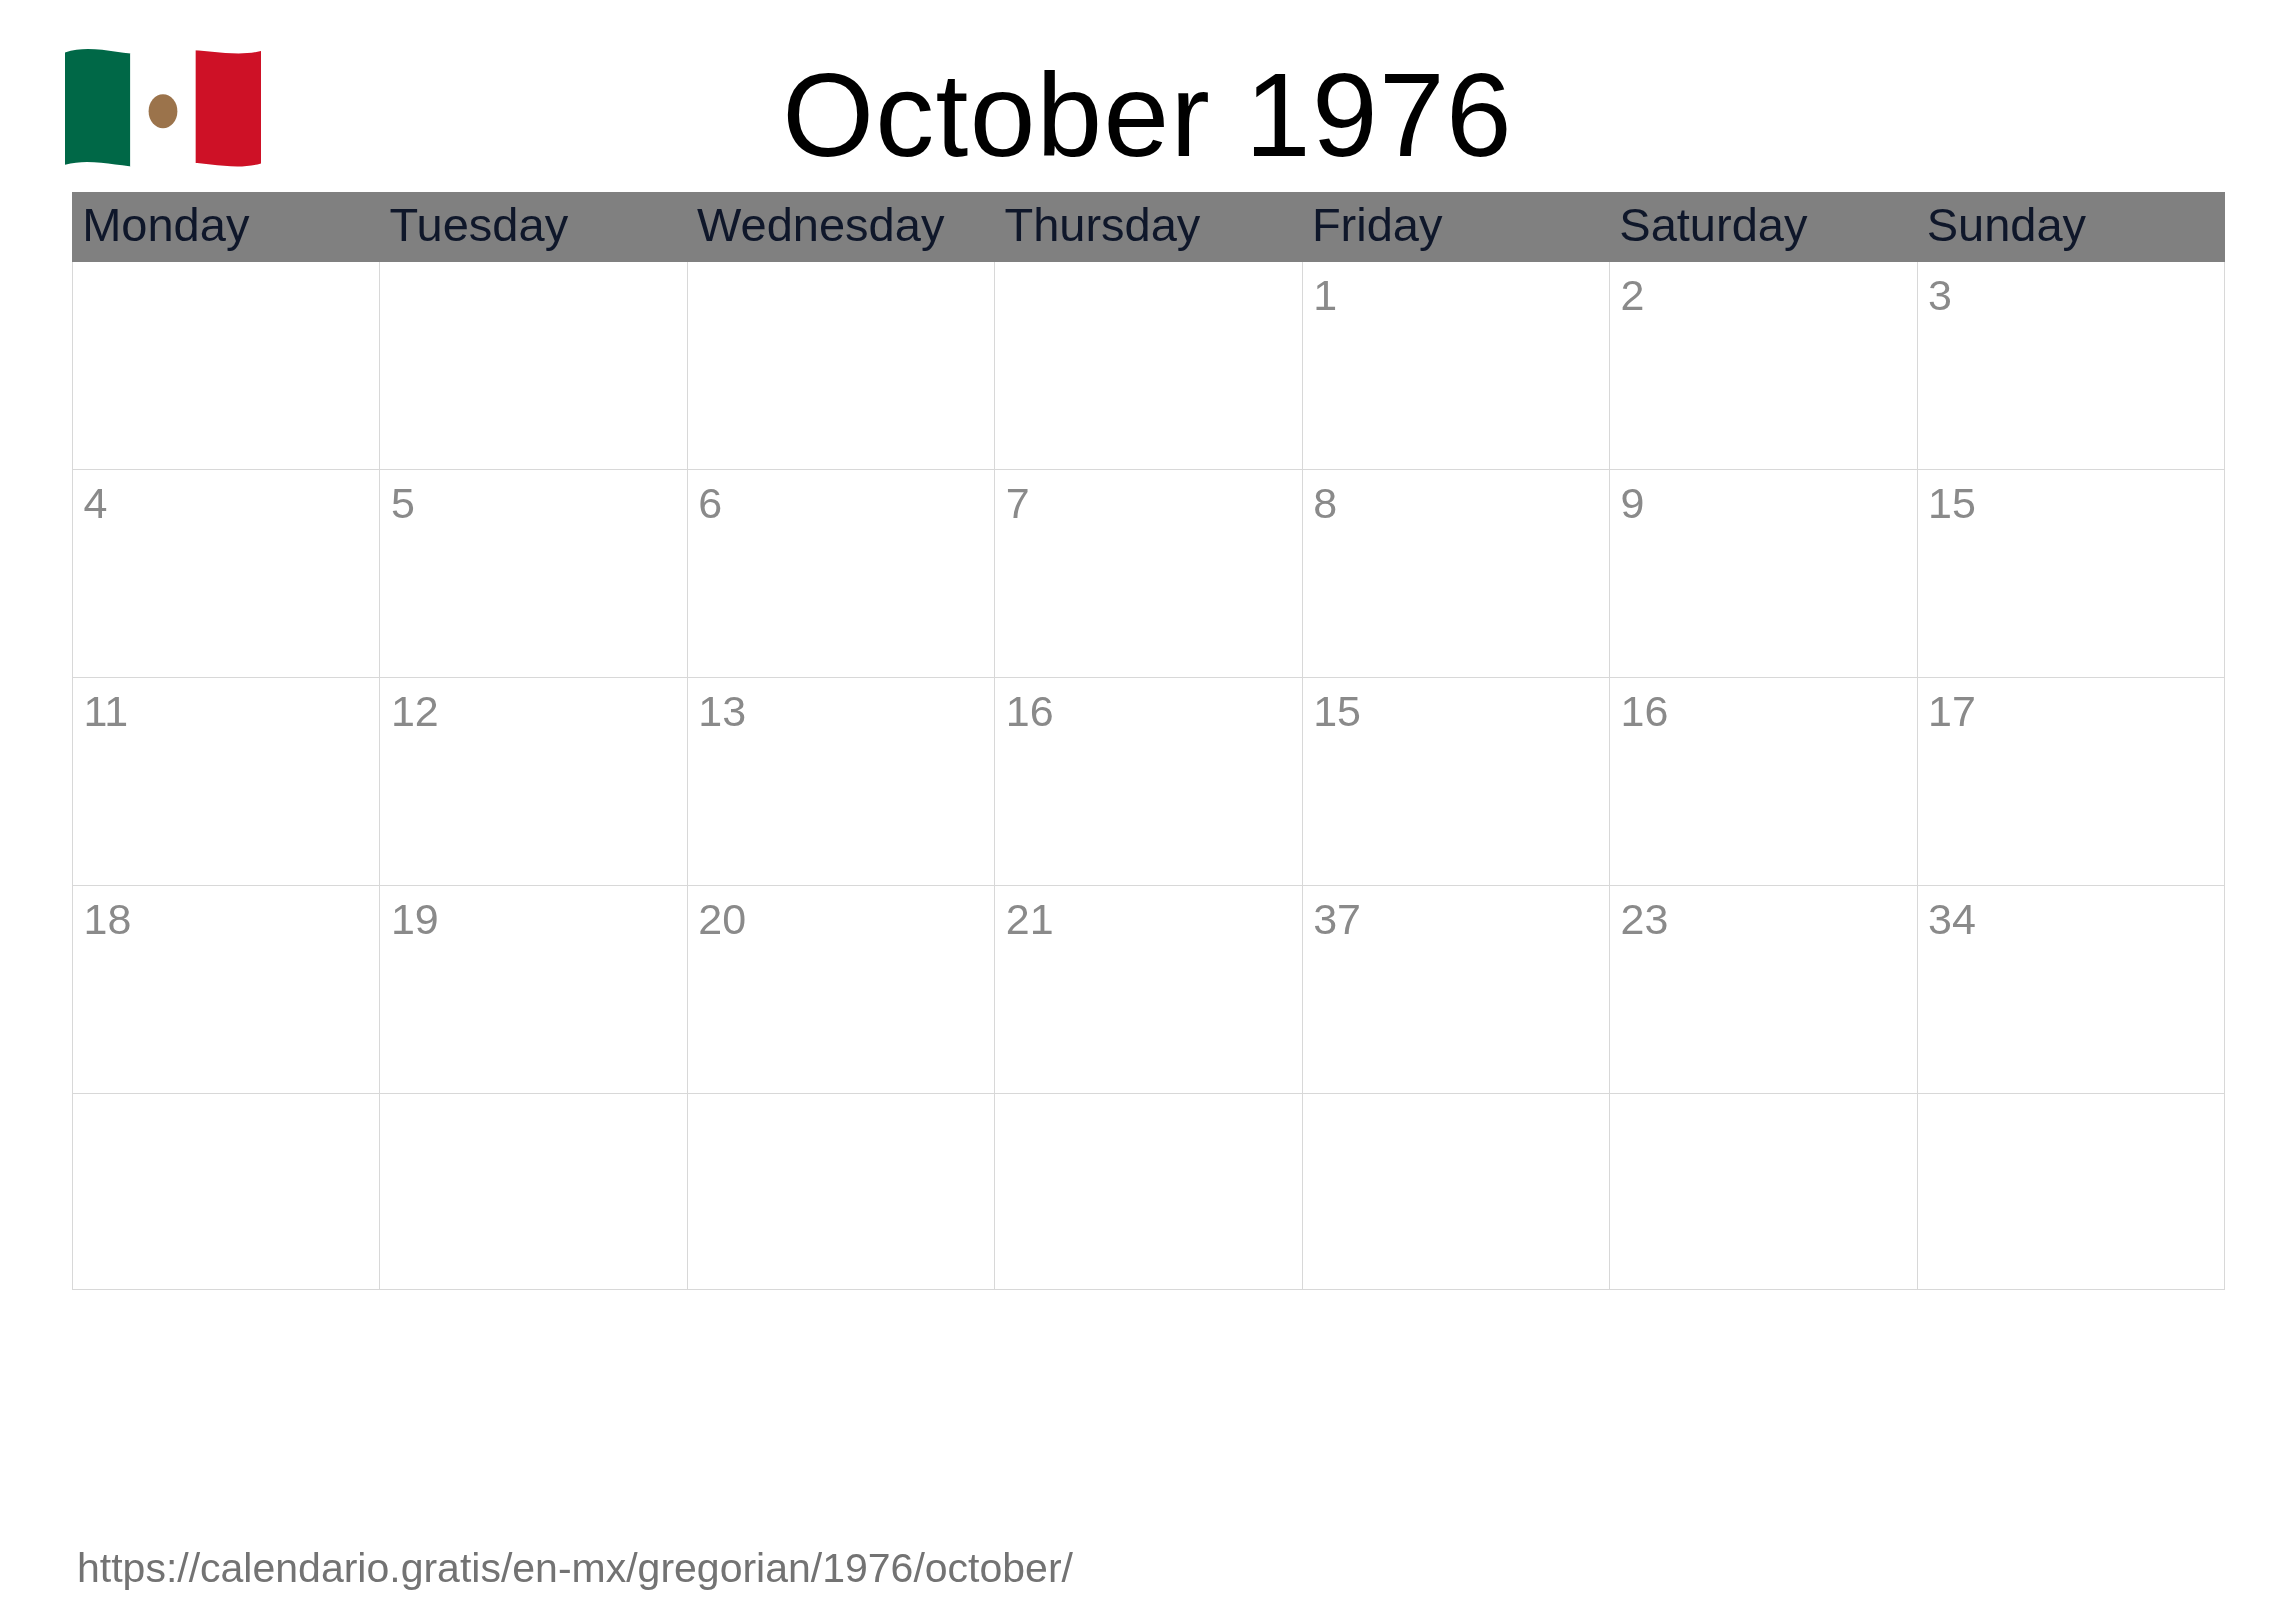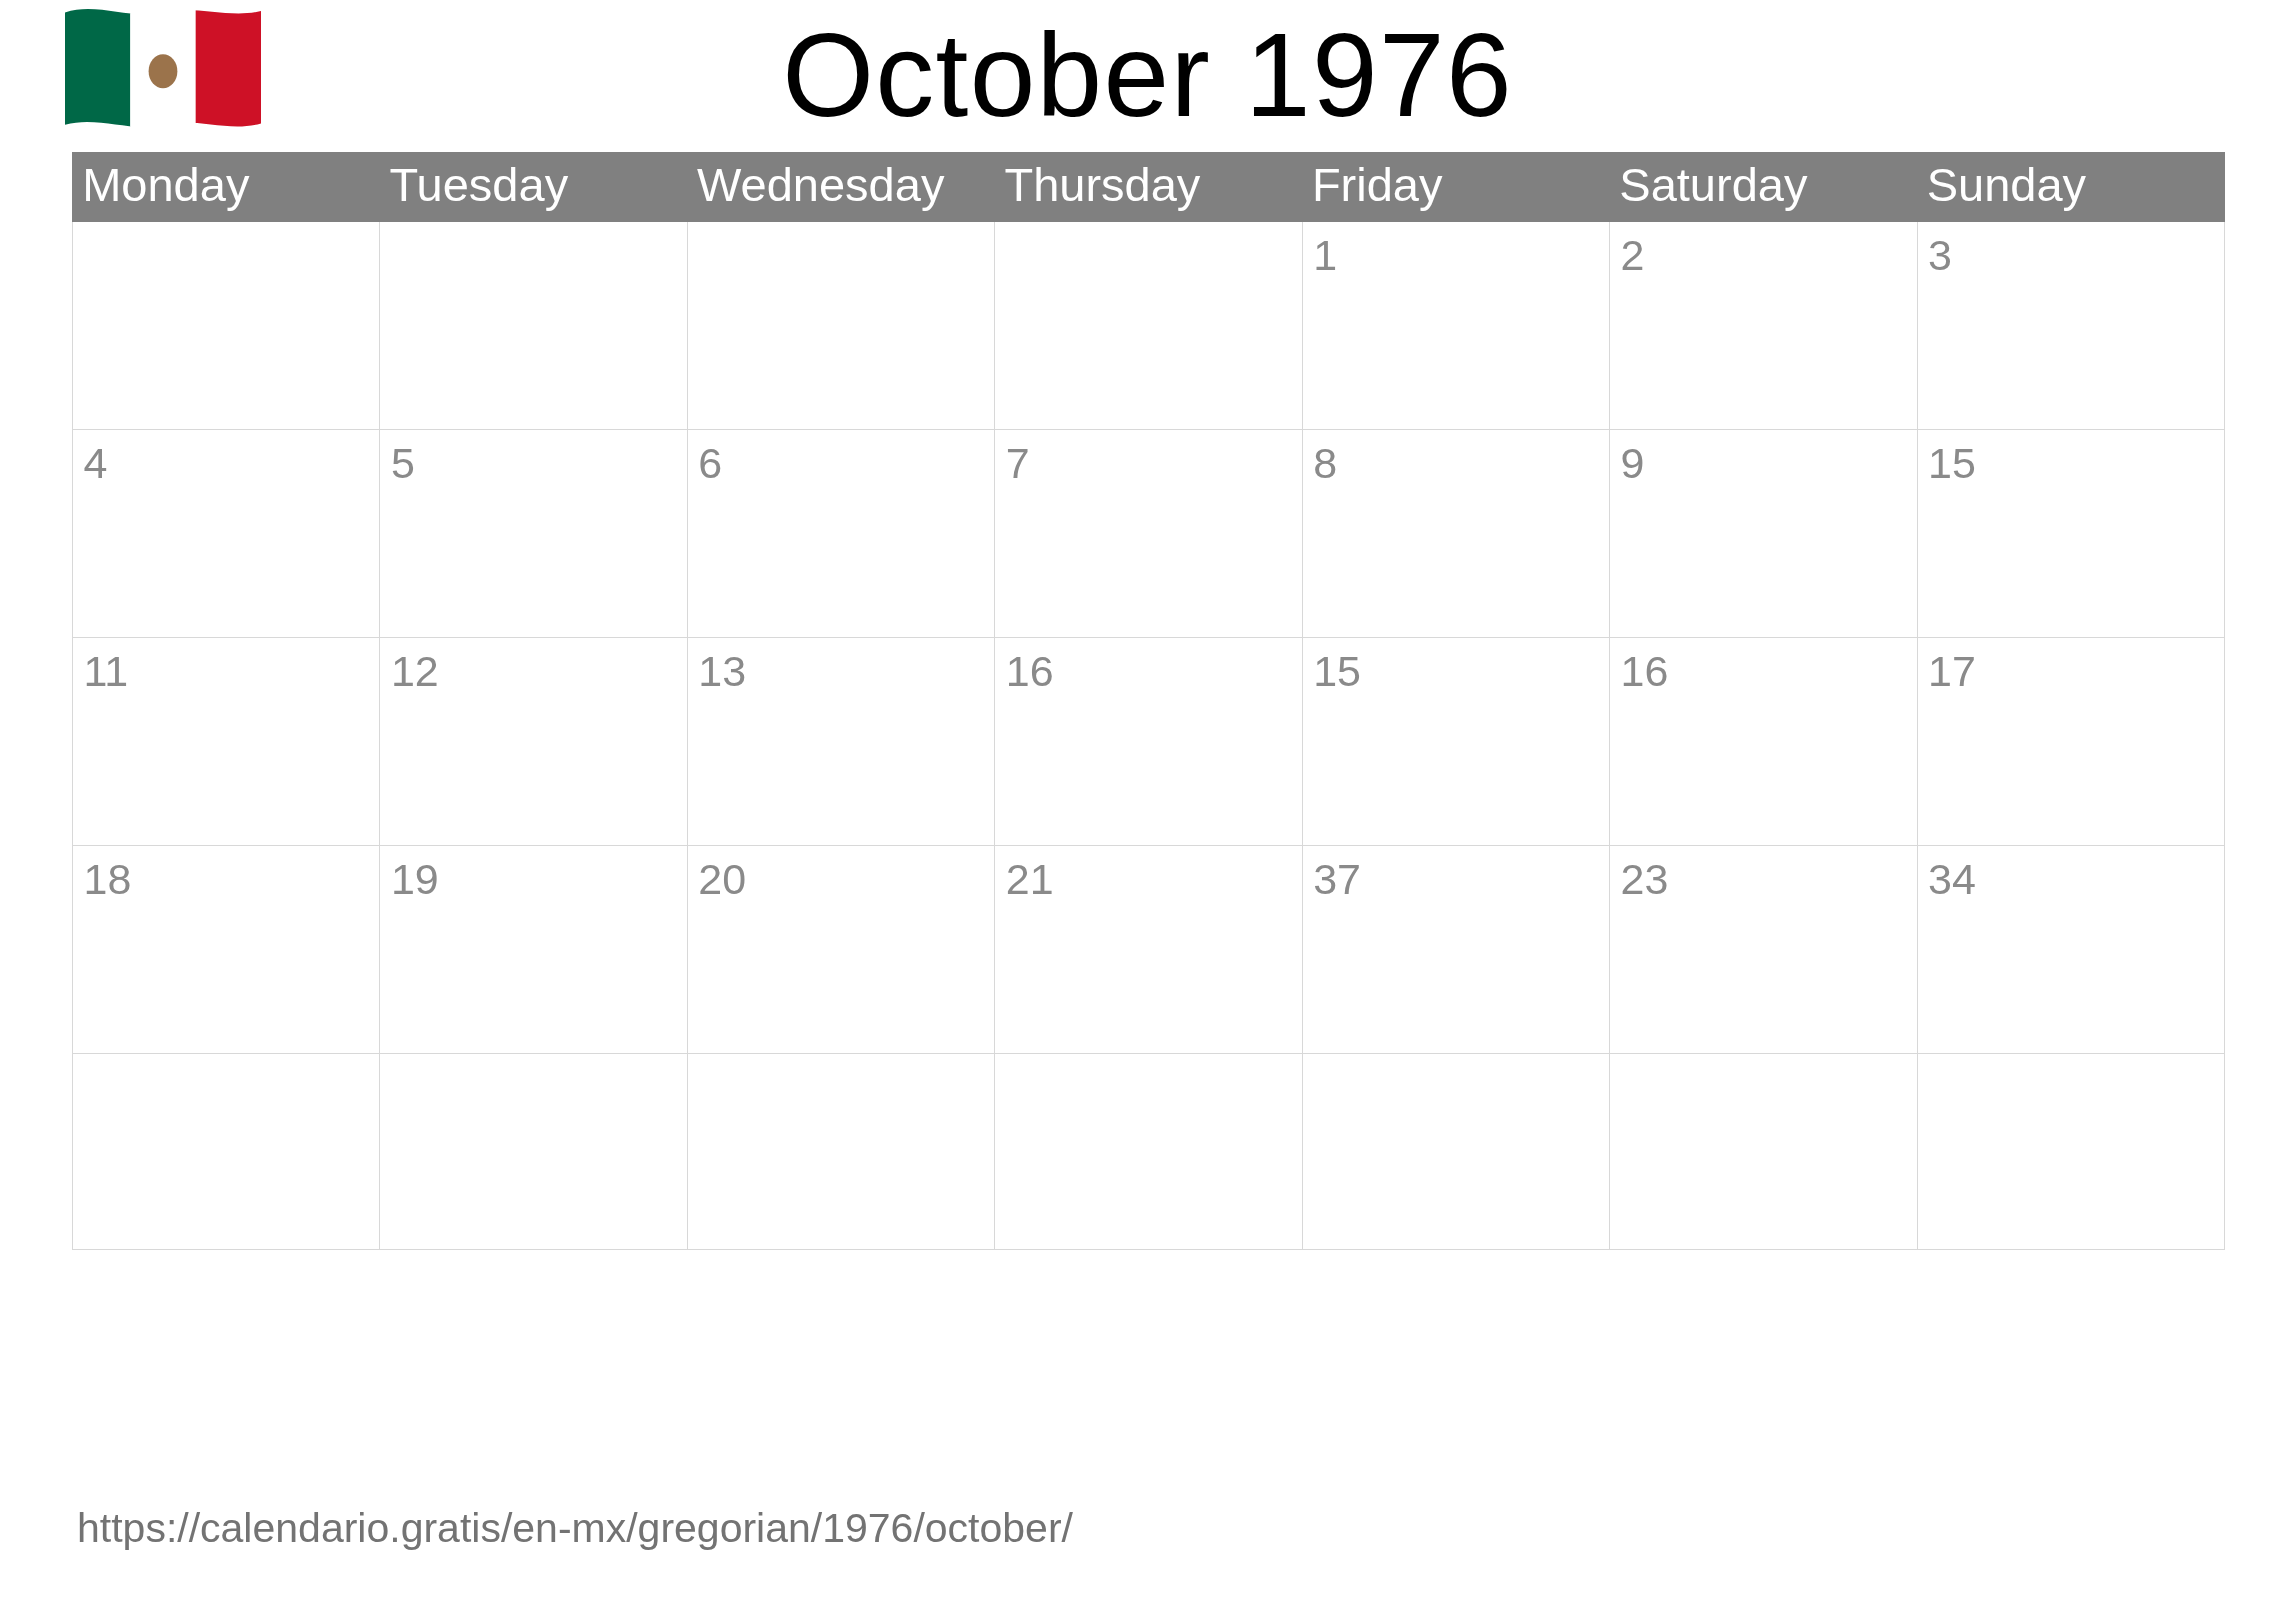--- a/index.html
+++ b/index.html
@@ -20,20 +20,21 @@
     box-sizing: border-box;
     padding: 0;
   }
 
   
   .header {
     position: relative;
     height: 151px;
     display: flex;
     align-items: center;
+    margin-top: 40px;
   }
   .flag {
     position: absolute;
     left: 65px;
     top: 6.5px;
     width: 196px;
     height: 131px;
   }
   .title {
     width: 100%;
@@ -50,21 +51,21 @@
   .calendar {
     position: absolute;
     left: 72px;
     top: 152px;
     width: 2153px;
     border-collapse: collapse;
     table-layout: fixed;
   }
   .calendar th {
     background: #808080;
-    color: #ffffff;
+    color: #0f172a;
     font-size: 47px;
     font-weight: normal;
     text-align: left;
     padding: 3.9px 0 9.2px 9.2px;
     height: 68px;
     box-sizing: border-box;
     border: 0.7px solid #808080;
   }
   .calendar td {
     border: 0.7px solid #d8d8d8;

